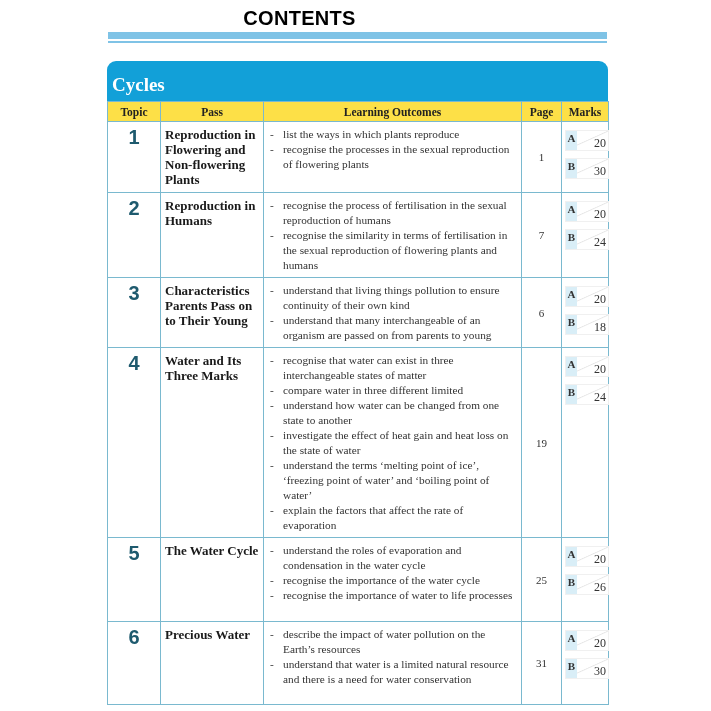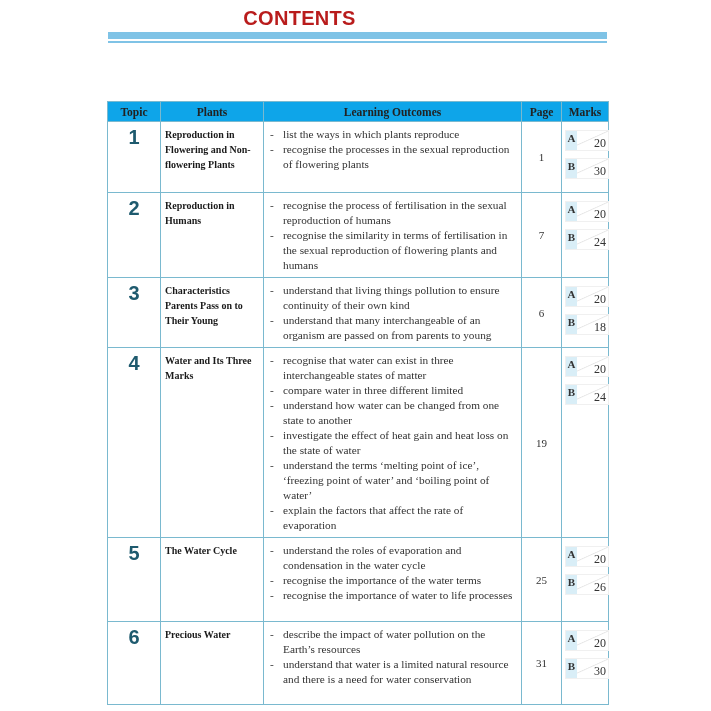--- a/index.html
+++ b/index.html
@@ -1,58 +1,61 @@
 <!DOCTYPE html>
 <html><head>
 <meta charset="utf-8">
 <style>
   html, body { margin:0; padding:0; background:#ffffff; }
   body { width:711px; height:711px; position:relative; overflow:hidden; font-family:"Liberation Serif", serif; color:#2b2b2b; }
-  .page-title { position:absolute; left:0; width:599px; top:7px; text-align:center; font-family:"Liberation Sans", sans-serif; font-weight:bold; font-size:20px; letter-spacing:0.3px; color:#b91c1c; }
+  .page-title { position:absolute; left:0; width:599px; top:7px; text-align:center; font-family:"Liberation Sans", sans-serif; font-weight:bold; font-size:20px; letter-spacing:0.3px; color:#000000; }
   .rule-thick { position:absolute; left:108px; width:499px; top:32px; height:7px; background:#7fc3e6; }
   .rule-thin { position:absolute; left:108px; width:499px; top:41px; height:2px; background:#7fc3e6; }
   .panel { position:absolute; left:107px; top:61px; width:501px; height:635px; }
   .panel-head { position:absolute; left:0; top:0; width:501px; height:41px; background:#12a0d8; border-radius:9px 9px 0 0; }
   .panel-title { position:absolute; left:5px; top:13px; font-family:"Liberation Serif", serif; font-weight:bold; font-size:19px; color:#ffffff; }
   table { position:absolute; left:0; top:40px; border-collapse:collapse; table-layout:fixed; width:501px; }
   th, td { border:1px solid #7ab9cf; padding:0; vertical-align:top; }
-  th { background:#0ea5e9; font-weight:bold; font-size:11.5px; height:19px; text-align:center; vertical-align:middle; color:#222; }
+  th { background:#fde047; font-weight:bold; font-size:11.5px; height:19px; text-align:center; vertical-align:middle; color:#222; }
   col.c-topic { width:53px; } col.c-title { width:103px; } col.c-lo { width:258px; } col.c-page { width:40px; } col.c-marks { width:47px; }
   .topic-num { display:block; text-align:center; font-family:"Liberation Sans", sans-serif; font-weight:bold; font-size:20px; color:#1e5a6e; padding-top:4px; line-height:22px; }
-  .title-text { display:block; font-weight:bold; font-size:10px; line-height:15px; padding:5px 4px 0 4px; color:#1a1a1a; }
+  .title-text { display:block; font-weight:bold; font-size:13px; line-height:15px; padding:5px 4px 0 4px; color:#1a1a1a; }
   ul.lo { list-style:none; margin:0; padding:5px 4px 4px 4px; }
   ul.lo li { position:relative; padding-left:15px; font-size:11.3px; line-height:15px; color:#333; }
   ul.lo li .dash { position:absolute; left:2px; top:0; }
   td.page { text-align:center; vertical-align:middle; font-size:11px; color:#333; }
   td.marks { position:relative; }
   .mark-box { position:absolute; left:3px; width:42px; height:19px; background:linear-gradient(to bottom right, #ffffff 0%, #ffffff 48%, #e6e6e6 50%, #ffffff 53%); border:1px solid #f0f0f0; }
   .mark-letter { position:absolute; left:0; top:0; width:11px; height:19px; background:#d9eef7; font-weight:bold; font-size:11px; line-height:15px; text-align:center; color:#333; }
   .mark-value { position:absolute; right:2px; top:5px; font-size:12px; color:#333; }
   .mark-a { top:8px; } .mark-b { top:36px; }
 </style>
 </head>
 <body>
 
 <div class="page-title">CONTENTS</div>
 <div class="rule-thick"></div>
 <div class="rule-thin"></div>
 
 <div class="panel">
+  <div class="panel-head">
+    <span class="panel-title">Cycles</span>
+  </div>
   <table>
     <colgroup>
         <col class="c-topic">
         <col class="c-title">
         <col class="c-lo">
         <col class="c-page">
         <col class="c-marks">
       </colgroup>
     <thead>
       <tr>
         <th>Topic</th>
-        <th>Plants</th>
+        <th>Pass</th>
         <th>Learning Outcomes</th>
         <th>Page</th>
         <th>Marks</th>
       </tr>
     </thead>
     <tbody id="rows">
         <tr style="height: 71px;">
           <td>
             <span class="topic-num">1</span>
           </td>
@@ -159,21 +162,21 @@
         <tr style="height: 84px;">
           <td>
             <span class="topic-num">5</span>
           </td>
           <td>
             <span class="title-text">The Water Cycle</span>
           </td>
           <td>
             <ul class="lo">
               <li><span class="dash">-</span><span>understand the roles of evaporation and condensation in the water cycle</span></li>
-              <li><span class="dash">-</span><span>recognise the importance of the water terms</span></li>
+              <li><span class="dash">-</span><span>recognise the importance of the water cycle</span></li>
               <li><span class="dash">-</span><span>recognise the importance of water to life processes</span></li>
             </ul>
           </td>
           <td class="page">25</td>
           <td class="marks">
             <div class="mark-box mark-a">
               <span class="mark-letter">A</span>
               <span class="mark-value">20</span>
             </div>
             <div class="mark-box mark-b">

